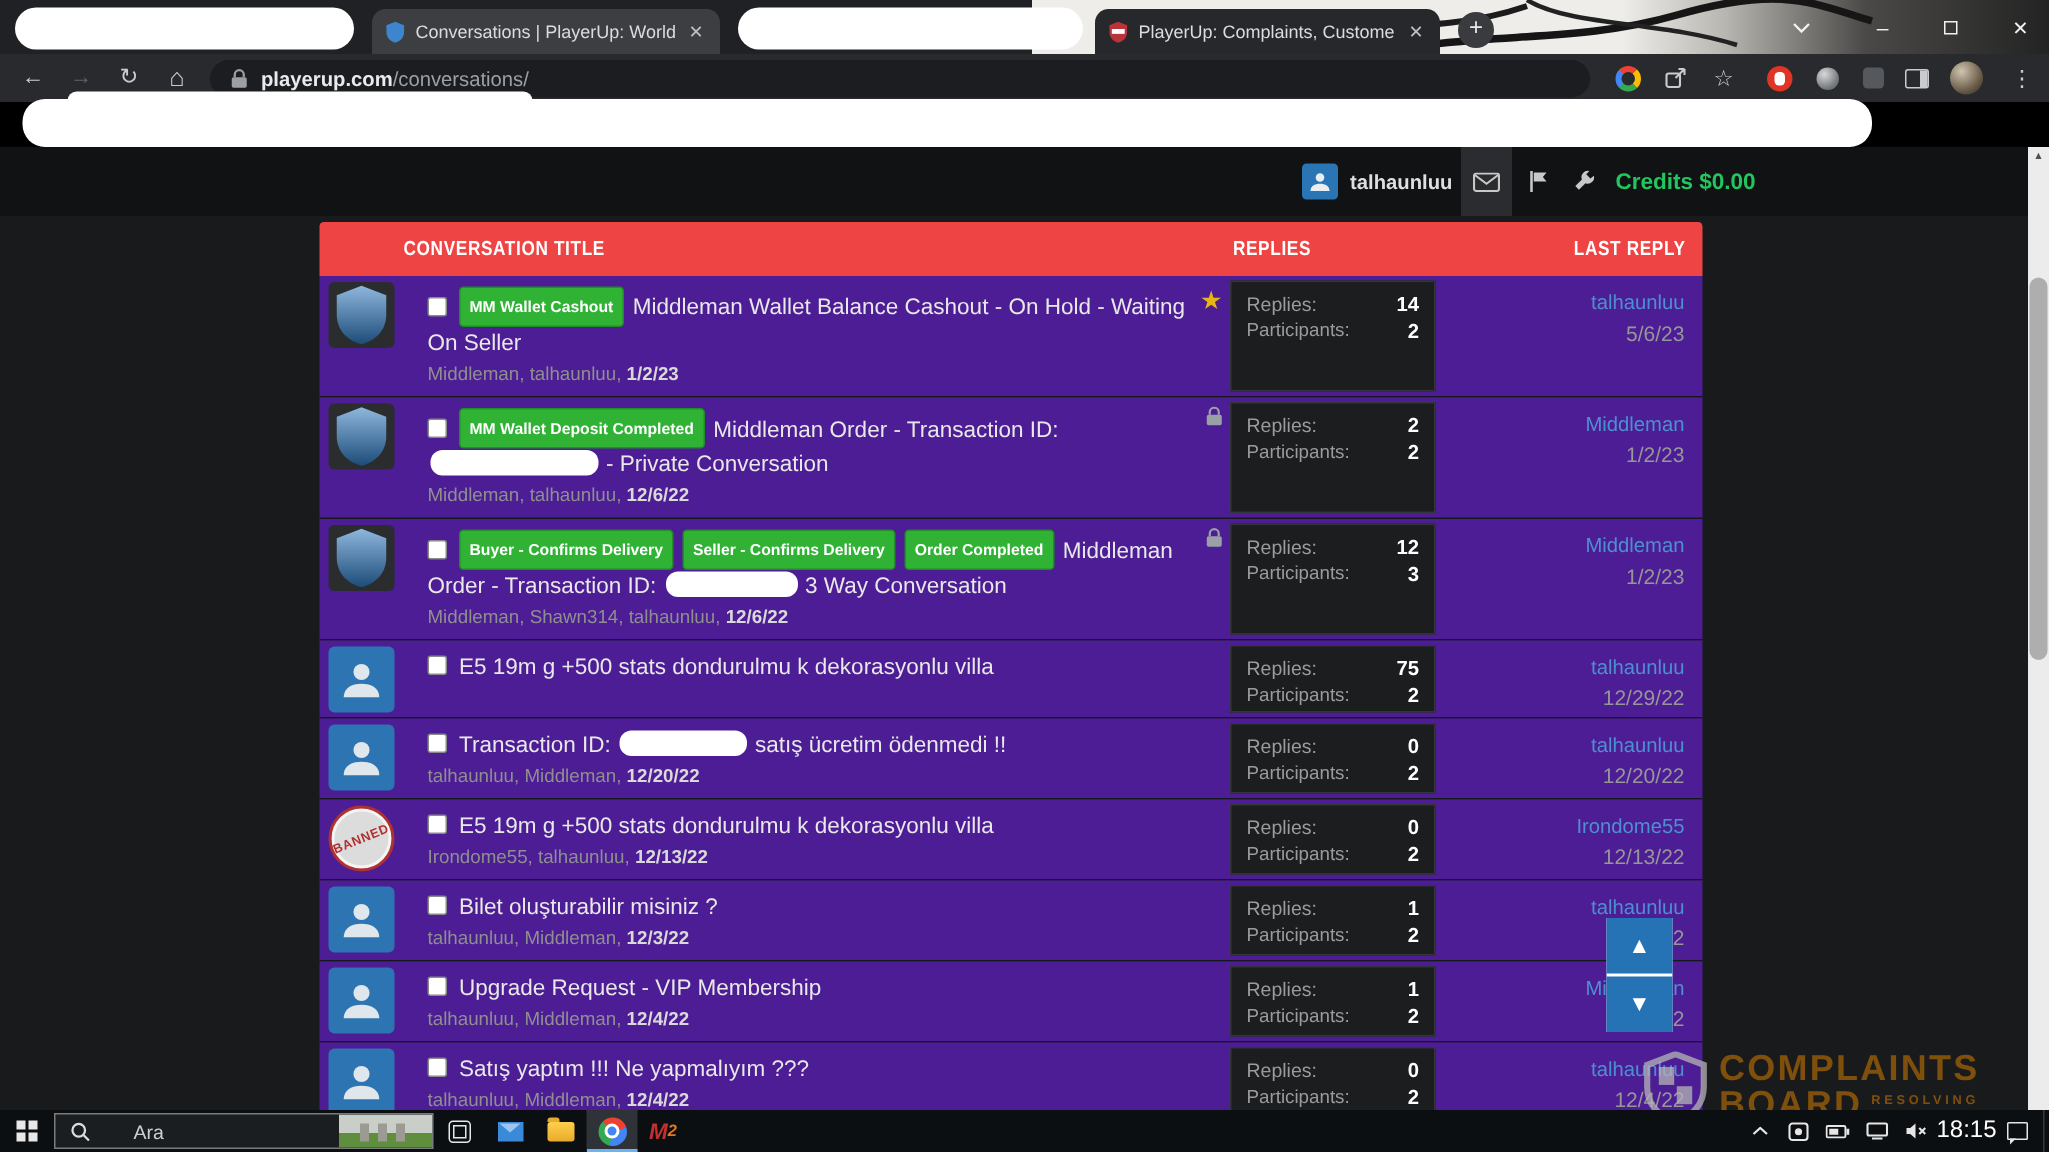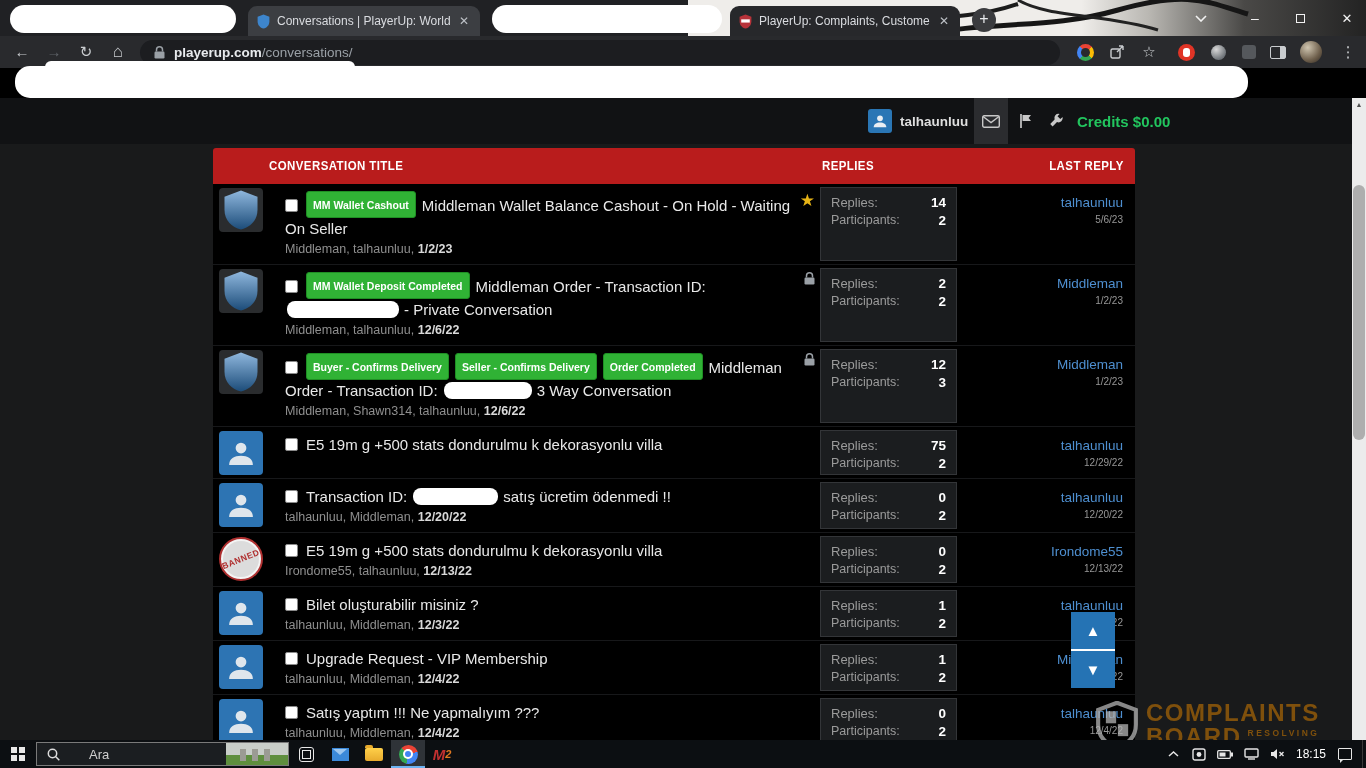--- a/index.html
+++ b/index.html
@@ -64,29 +64,29 @@
   #u-av { left:868px; } #u-av div { width:24px; height:24px; border-radius:3px; background:#2a76b5;
     display:flex; align-items:center; justify-content:center; }
   #u-name { left:900px; color:#dfdfdf; font-size:13.5px; font-weight:bold; }
   #u-mail { left:974px; width:34px; justify-content:center; background:#2b2c2f; }
   #u-flag { left:1012px; width:28px; justify-content:center; }
   #u-wrench { left:1042px; width:28px; justify-content:center; }
   #u-credits { left:1077px; color:#22c55e; font-size:15px; font-weight:bold; }
 
   
   #content { position:absolute; left:213px; top:50px; width:922px; }
-  #thead { height:36px; background:#b91c1c; border-radius:3px 3px 0 0; position:relative;
+  #thead { height:36px; background:#ef4444; border-radius:3px 3px 0 0; position:relative;
     color:#fff; font-weight:bold; font-size:13.5px; }
   #thead span { position:absolute; top:10px; display:inline-block; transform:scaleX(.85);
     letter-spacing:.5px; white-space:nowrap; }
   #th-title { left:56px; transform-origin:left; }
   #th-replies { left:585px; width:100px; text-align:center; transform-origin:center; }
   #th-last { right:11px; transform-origin:right; }
 
-  .row { display:flex; background:#000000; border-bottom:1px solid #17181a; }
+  .row { display:flex; background:#4c1d95; border-bottom:1px solid #17181a; }
   .cell-avatar { width:60px; flex:none; padding:4px 0 0 6px; }
   .avatar { width:44px; height:44px; border-radius:4px; display:flex; align-items:center;
     justify-content:center; overflow:hidden; }
   .av-shield { background:#2a2c2e; }
   .av-person { background:#2d74b3; }
   .av-banned { background:#dcdcdc; border-radius:50%; border:2.5px solid #b03030;
     box-shadow:inset 0 0 0 2px #f4f4f4; }
   .sh-svg { width:36px; height:42px; }
   .pr-svg { width:30px; height:30px; }
   .banned-txt { color:#b03030; font-size:8.5px; font-weight:bold; letter-spacing:.5px;
@@ -105,21 +105,21 @@
   .subline { margin-top:1px; font-size:12.5px; color:#8f8f8f; line-height:17px; }
   .subline .date { color:#d9d9d9; font-weight:bold; }
   .cell-replies { width:137px; flex:none; background:#1b1d1f; border:1px solid #333538;
     margin:3px 0; padding:7px 10px 0 10px; }
   .rp-row { display:flex; justify-content:space-between; margin-bottom:3px; }
   .rp-label { color:#9b9b9b; font-size:13px; }
   .rp-label.sm { font-size:12.5px; }
   .rp-val { color:#fff; font-size:13.5px; font-weight:bold; }
   .cell-last { width:178px; flex:none; text-align:right; padding:9px 12px 0 0; }
   .last-user { color:#4e8fd0; font-size:13.5px; text-decoration:none; }
-  .last-date { color:#979797; font-size:10px; margin-top:3px; }
+  .last-date { color:#979797; font-size:14px; margin-top:3px; }
 
   
   #pgbtns { position:absolute; left:1071px; top:514px; width:44px; background:#fff; }
   .pgbtn { width:44px; height:37px; background:#2573b4; color:#fff; font-size:15px; display:flex;
     align-items:center; justify-content:center; }
   .pgbtn:first-child { margin-bottom:2px; }
 
   
   #watermark { position:absolute; left:1096px; top:603px; display:flex; gap:8px; opacity:.75; z-index:4; }
   #wm-text { color:#a16207; font-weight:bold; letter-spacing:1.5px; }
@@ -163,21 +163,21 @@
   #chrome-app { background:#2f3338; box-shadow:inset 0 -2px 0 #6cb3f2; }
   .chrome-ic { width:19px; height:19px; border-radius:50%; position:relative;
     background:conic-gradient(from -45deg,#ea4335 0 33%,#4285f4 0 66%,#34a853 0 100%); }
   .chrome-ic::before { content:''; position:absolute; inset:4.5px; background:#fff; border-radius:50%; }
   .chrome-ic::after { content:''; position:absolute; inset:6.5px; background:#4285f4; border-radius:50%; }
   .m2-ic { font-weight:bold; font-style:italic; }
   .m2-ic b { color:#c23030; font-size:15px; } .m2-ic s { color:#e07820; font-size:11px; text-decoration:none; }
   #tray { margin-left:auto; display:flex; align-items:center; }
   .tray-ic { width:26px; height:28px; display:flex; align-items:center; justify-content:center;
     color:#e6e6e6; }
-  #clock { color:#fff; font-size:12px; width:42px; text-align:center; }
+  #clock { color:#fff; font-size:16px; width:42px; text-align:center; }
   .ac-ic { width:14px; height:12px; border:1.3px solid #e6e6e6; border-radius:1px; position:relative; }
   .ac-ic::after { content:''; position:absolute; left:1px; bottom:-4px; border-left:4px solid #e6e6e6;
     border-bottom:4px solid transparent; }
   #tb-edge { width:4px; height:28px; border-left:1px solid #3a3a3a; margin-left:4px; }
 </style>
 </head>
 <body>
 
 <svg width="0" height="0" style="position:absolute">
   <defs>

